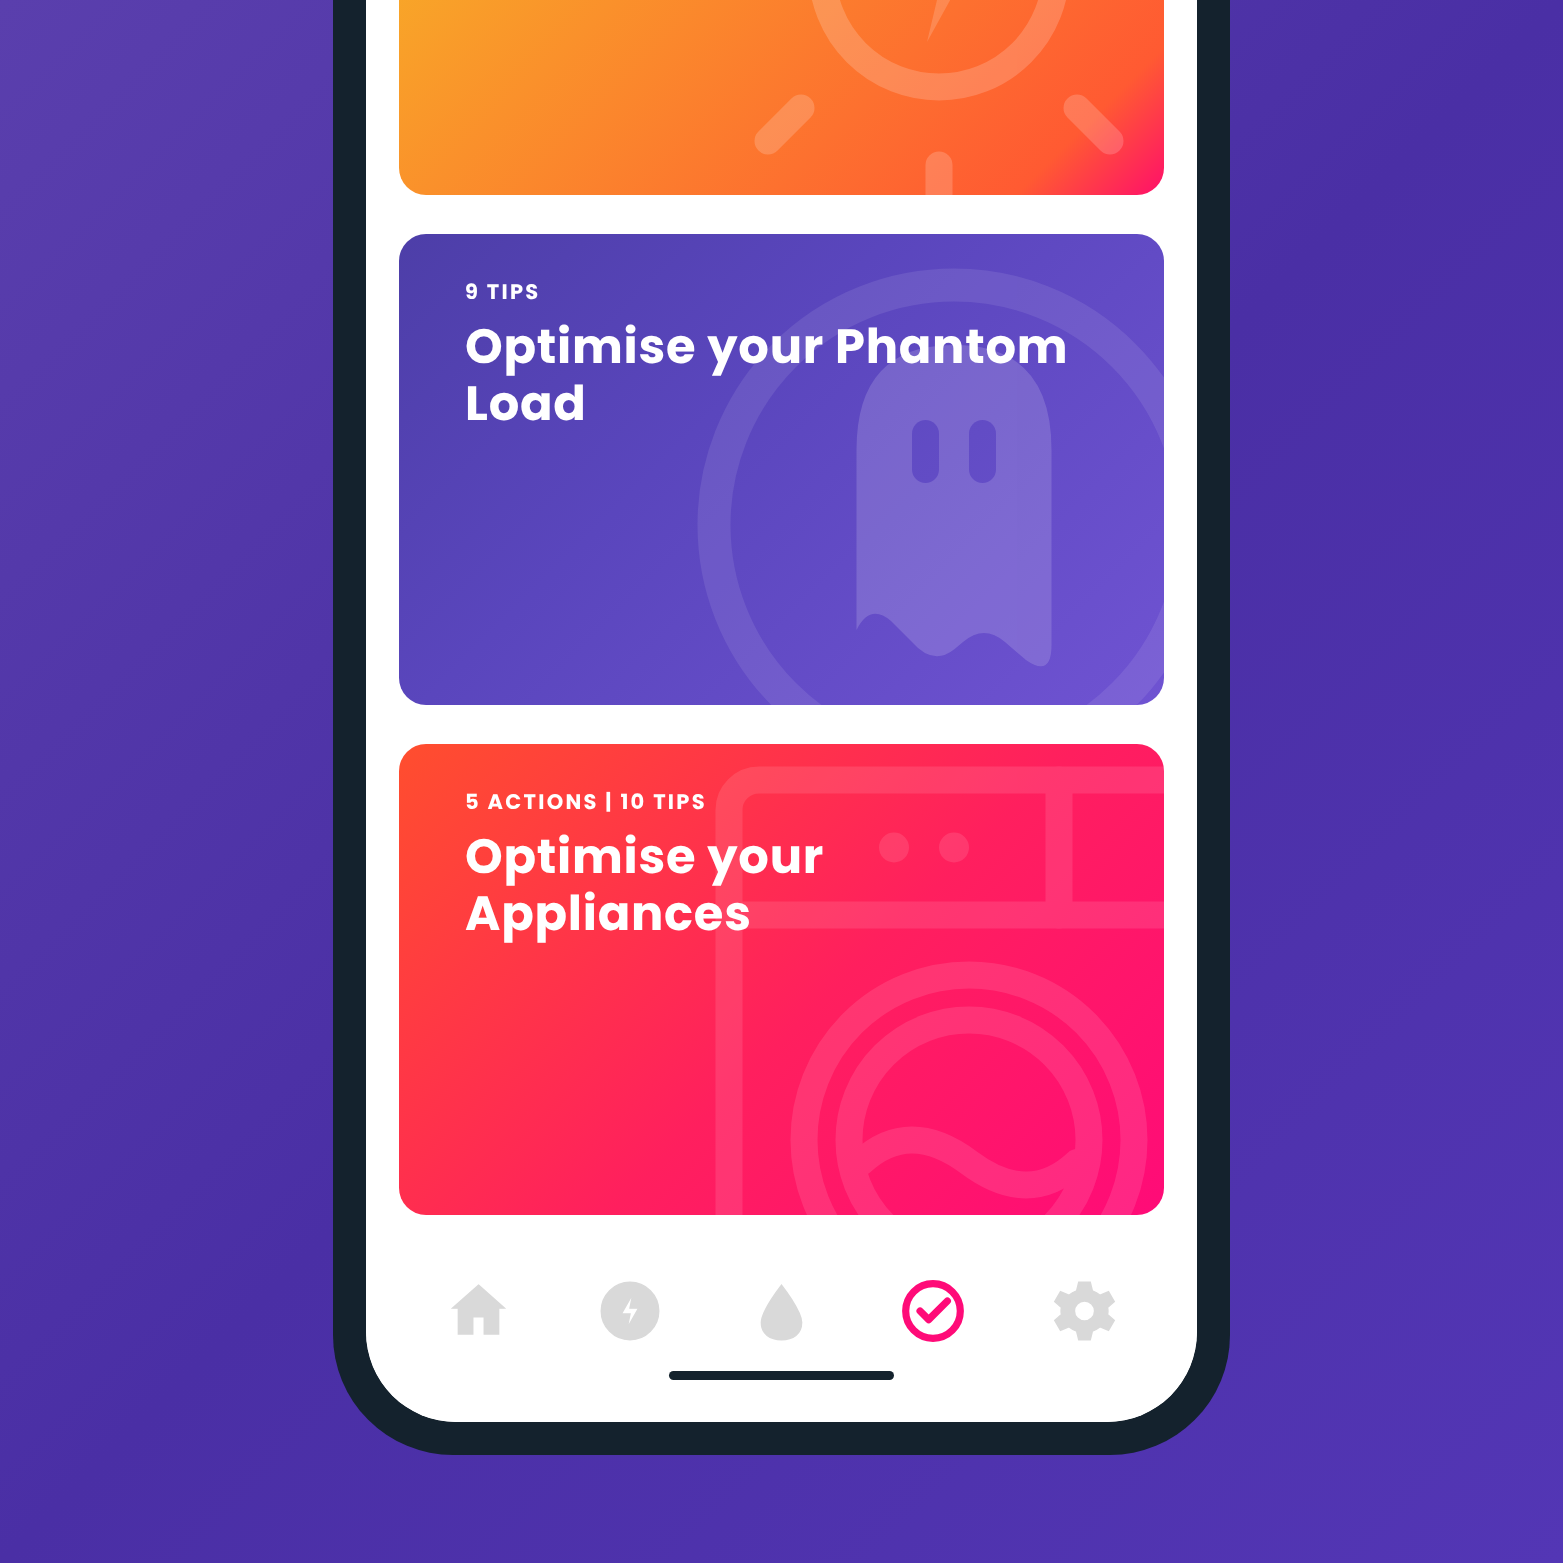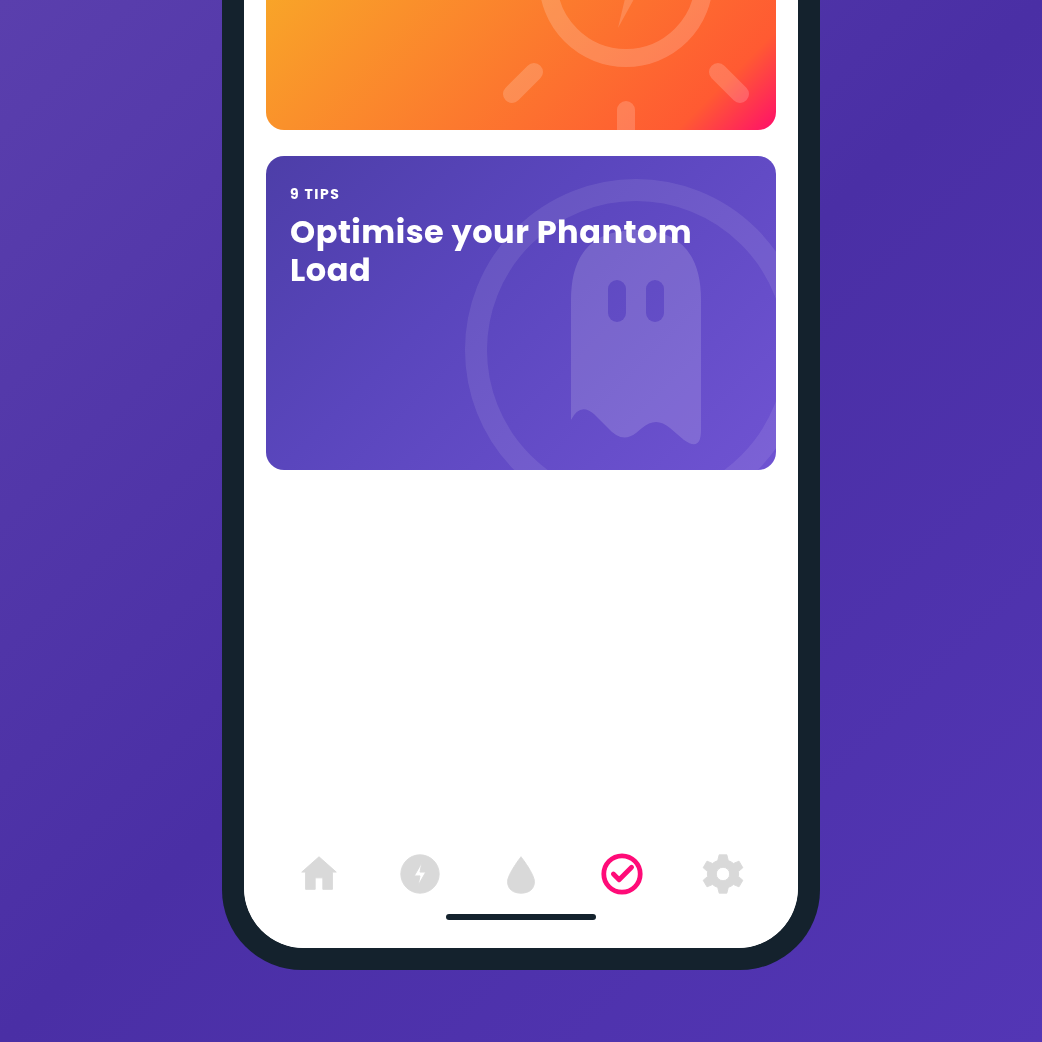--- a/index.html
+++ b/index.html
@@ -43,21 +43,21 @@
     padding-bottom: 0;
   }
 
   .card {
     width: 100%;
     height: 314px;
     border-radius: 18px;
     position: relative;
     overflow: hidden;
     color: #ffffff;
-    padding: 28px 24px;
+    padding: 28px 44px;
     flex-shrink: 0;
   }
 
   .card-partial-top {
     height: 150px;
     background: linear-gradient(135deg, #f8a728 0%, #ff5a32 85%, #ff0f6a 100%);
   }
 
   .card-phantom {
     background: linear-gradient(135deg, #4d3ea8 0%, #5a46bd 40%, #6f53d2 100%);
@@ -163,20 +163,38 @@
         <div class="card-art">
           <svg width="360" height="360" viewBox="0 0 360 360">
             <circle cx="180" cy="180" r="160" fill="none" stroke="#ffffff" stroke-width="22" opacity="0.5"></circle>
             <path d="M115 130 Q115 60 180 60 Q245 60 245 130 L245 260 Q245 282 228 270 L214 258 Q200 246 186 258 L180 263 Q166 274 152 258 L138 244 Q124 232 115 250 Z" fill="#ffffff" opacity="0.85"></path>
             <rect x="152" y="110" width="18" height="42" rx="9" fill="#6553c8"></rect>
             <rect x="190" y="110" width="18" height="42" rx="9" fill="#6553c8"></rect>
           </svg>
         </div>
       </div>
 
+      <div class="card card-appliances">
+        <div class="card-meta">5 ACTIONS | 10 TIPS</div>
+        <div class="card-title">Optimise your Appliances</div>
+        <div class="card-art" style="right:-60px; bottom:-110px;">
+          <svg width="380" height="420" viewBox="0 0 380 420">
+            <g fill="none" stroke="#ffffff" stroke-width="18" opacity="0.6" stroke-linecap="round" stroke-linejoin="round">
+              <rect x="30" y="20" width="320" height="380" rx="20"></rect>
+              <line x1="30" y1="110" x2="350" y2="110"></line>
+              <line x1="250" y1="20" x2="250" y2="110"></line>
+              <circle cx="140" cy="65" r="10" fill="#ffffff" stroke="none"></circle>
+              <circle cx="180" cy="65" r="10" fill="#ffffff" stroke="none"></circle>
+              <circle cx="190" cy="260" r="110"></circle>
+              <circle cx="190" cy="260" r="80"></circle>
+              <path d="M118 275 Q150 245 190 275 Q230 305 262 275"></path>
+            </g>
+          </svg>
+        </div>
+      </div>
 
     </div>
 
     <div class="nav-bar">
       <div class="nav-items">
 
         <div class="nav-item inactive">
           <svg viewBox="0 0 48 48">
             <path d="M24 6 L42 22 L38 22 L38 40 L28 40 L28 28 L20 28 L20 40 L10 40 L10 22 L6 22 Z"></path>
           </svg>

